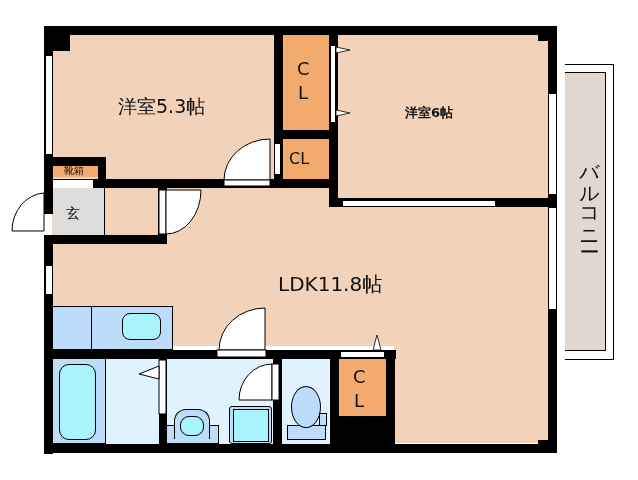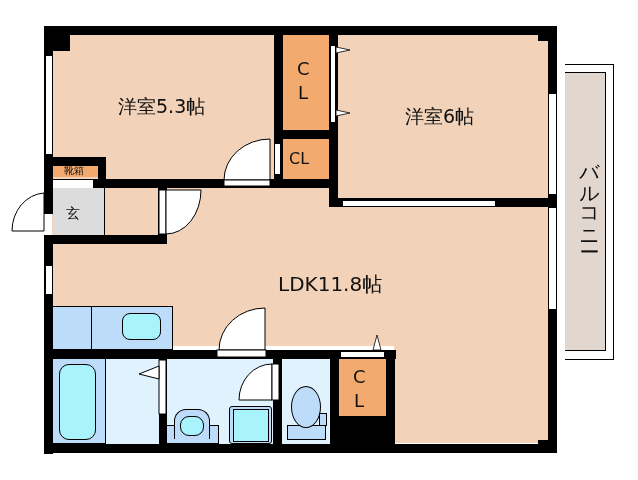--- a/index.html
+++ b/index.html
@@ -140,14 +140,14 @@
 
 <svg style="left:336px;top:45px;width:20px;height:80px;" viewBox="0 0 20 80">
   <path d="M0 2 L14 5 L0 8 Z" fill="#fff" stroke="#000" stroke-width="0.8"></path>
   <path d="M0 65 L14 68 L0 71 Z" fill="#fff" stroke="#000" stroke-width="0.8"></path>
 </svg>
 <svg style="left:371px;top:333px;width:12px;height:18px;" viewBox="0 0 12 18">
   <path d="M2 17 L6 2 L10 17 Z" fill="#fff" stroke="#000" stroke-width="0.8"></path>
 </svg>
 
 <div class="label" style="left:118px;top:94px;font-size:19px;">洋室5.3帖</div>
-<div class="label" style="left:405px;top:104px;font-size:19px;">洋室6帖</div>
+<div class="label" style="left:405px;top:104px;font-size:13px;font-weight:bold;">洋室6帖</div>
 <div class="label" style="left:278px;top:271px;font-size:20px;">LDK11.8帖</div>
 
 </body></html>

